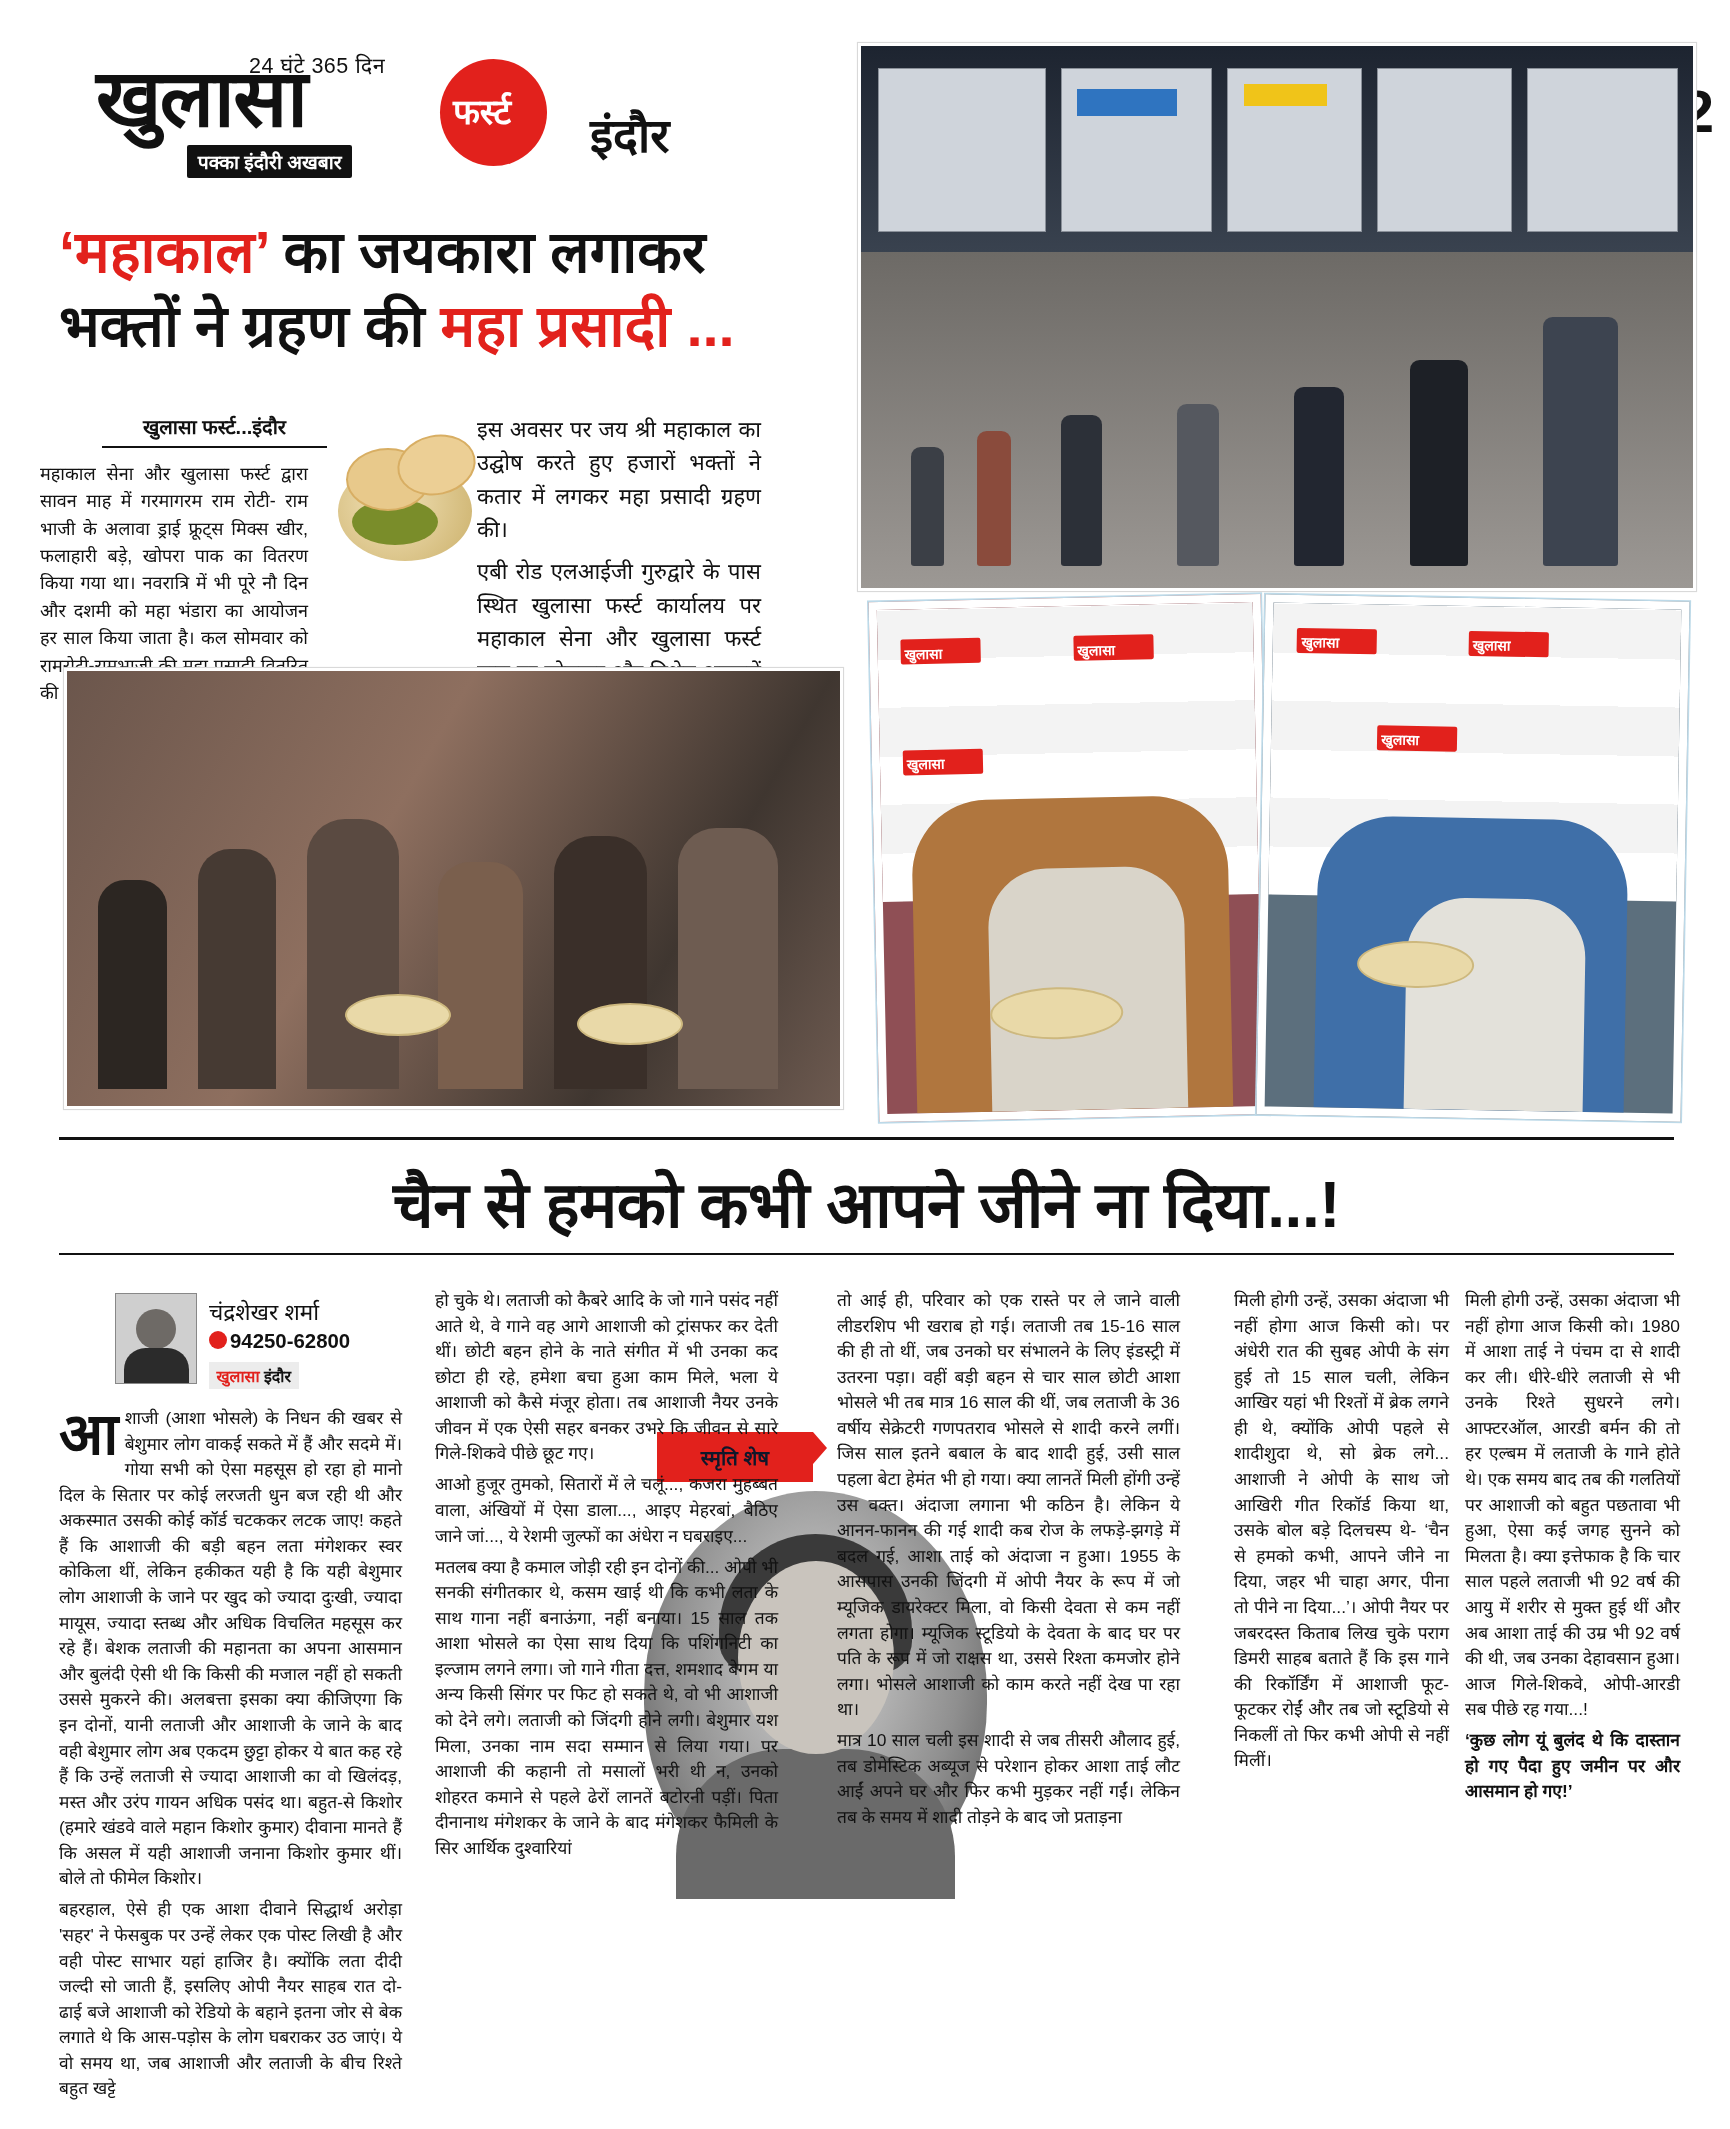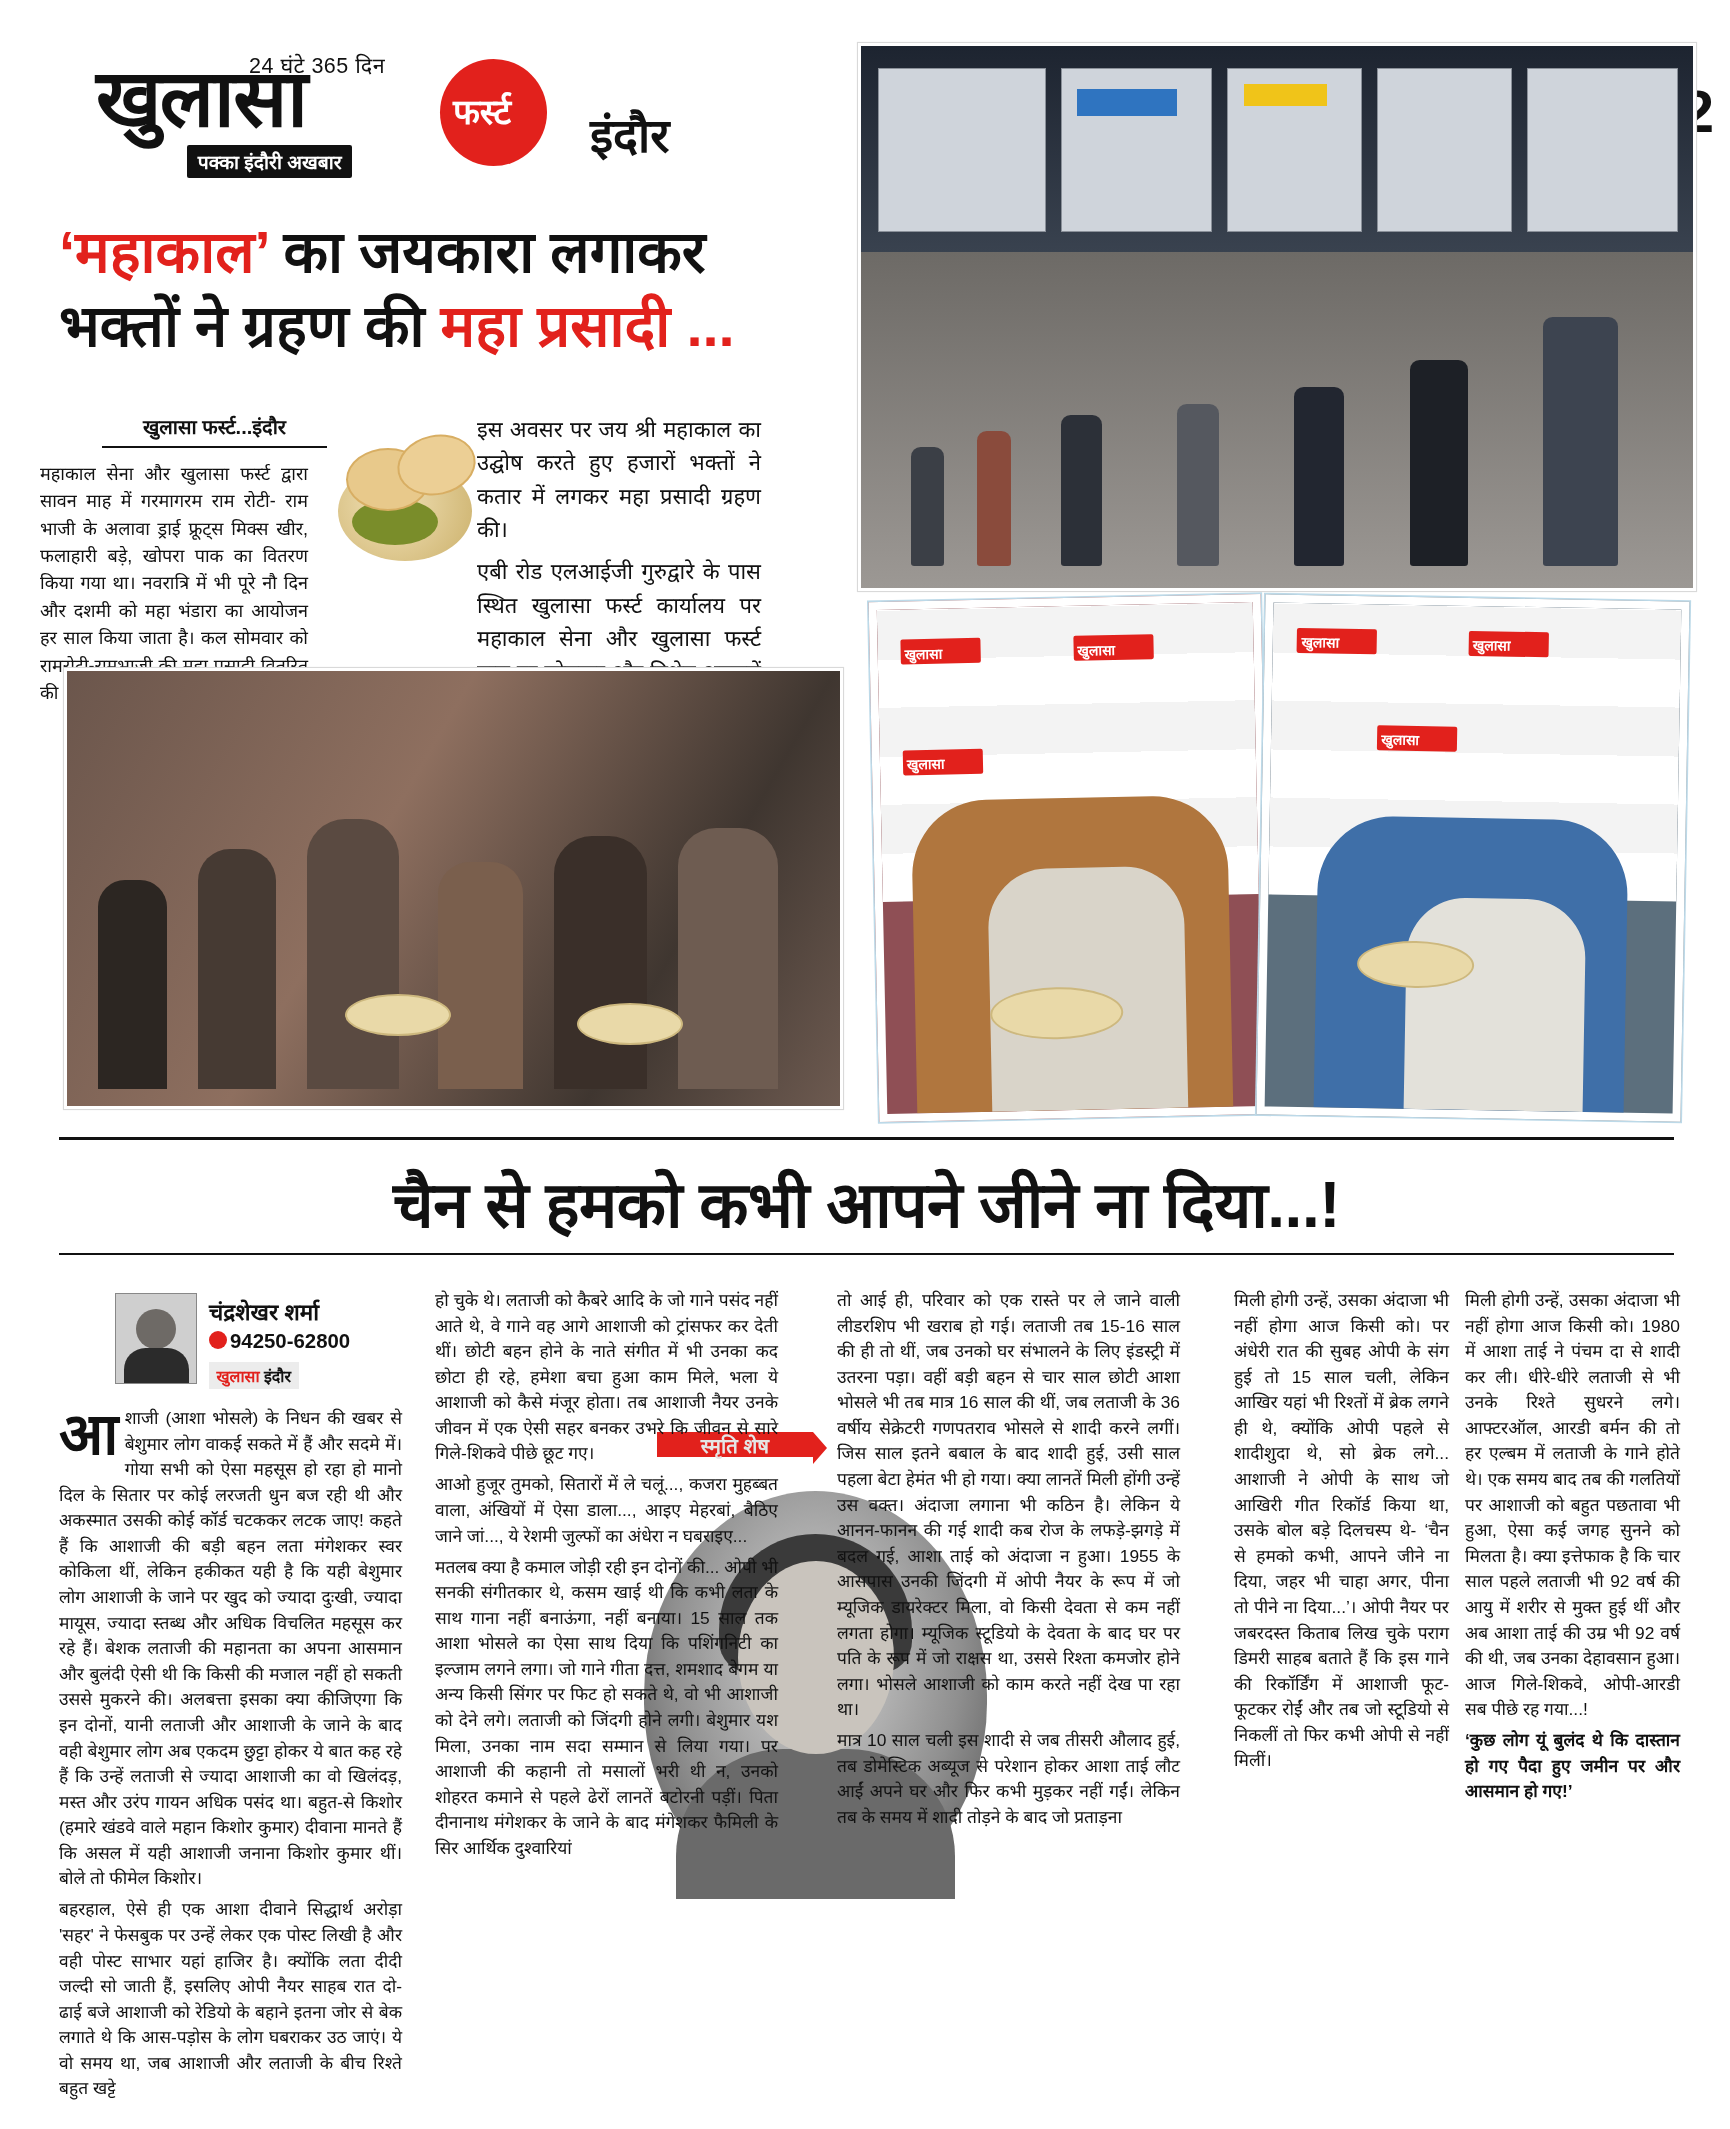--- a/index.html
+++ b/index.html
@@ -62,28 +62,28 @@
   
   .rule-top{position:absolute;left:59px;top:1137px;width:1615px;height:2.7px;background:#111;}
   .headline2{position:absolute;left:59px;top:1159px;width:1615px;text-align:center;font-size:64px;font-weight:bold;color:#111;letter-spacing:-0.5px;}
   .rule-bot{position:absolute;left:59px;top:1253px;width:1615px;height:2.1px;background:#111;}
 
   
   .author{position:absolute;left:115px;top:1288px;width:279px;}
   .au-photo{position:absolute;left:0;top:5.4px;width:80px;height:89px;background:#cfcfcf;border:1.6px solid #888;overflow:hidden;}
   .au-head{position:absolute;left:20.4px;top:15px;width:40px;height:40px;border-radius:50%;background:#6e6a66;}
   .au-body{position:absolute;left:7.5px;top:54px;width:65px;height:38px;border-radius:21.5px 21.5px 0 0;background:#2b2b2b;}
-  .au-name{position:absolute;left:94px;top:7.5px;font-size:22.5px;font-weight:bold;color:#111;}
+  .au-name{position:absolute;left:94px;top:7.5px;font-size:22.5px;font-weight:normal;color:#111;}
   .au-phone{position:absolute;left:115px;top:42px;font-size:20.4px;font-weight:bold;color:#111;}
   .au-dot{position:absolute;left:94px;top:43px;width:18px;height:18px;border-radius:50%;background:#e2211c;}
   .au-brand{position:absolute;left:94px;top:74px;font-size:16px;font-weight:bold;color:#111;background:#ececec;padding:2.7px 7.5px;}
   .au-brand .r{color:#e2211c;}
 
   
-  .smriti{position:absolute;left:657px;top:1432px;width:156px;height:25px;background:#e2211c;color:#e5e5e5;font-size:20.4px;font-weight:bold;display:flex;align-items:center;justify-content:center;}
+  .smriti{position:absolute;left:657px;top:1432px;width:156px;height:50px;background:#e2211c;color:#0f172a;font-size:20.4px;font-weight:bold;display:flex;align-items:center;justify-content:center;}
   .smriti:after{content:"";position:absolute;right:-14px;top:0;border-left:14px solid #e2211c;border-top:16.6px solid transparent;border-bottom:16.6px solid transparent;}
 
   
   .portrait{position:absolute;left:644px;top:1491px;width:343px;height:408px;}
   .portrait .oval{position:absolute;left:0;top:0;width:343px;height:408px;border-radius:50% 50% 48% 48%;background:radial-gradient(ellipse at 50% 40%,#d6d6d6,#8f8f8f 60%,#4e4e4e);}
   .portrait .face{position:absolute;left:94px;top:70px;width:156px;height:193px;border-radius:50%;background:#c9c4bd;}
   .portrait .hair{position:absolute;left:75px;top:43px;width:193px;height:139px;border-radius:97px 97px 32px 32px;background:#3a3a3a;}
   .portrait .torso{position:absolute;left:32px;bottom:0;width:279px;height:150px;border-radius:107px 107px 0 0;background:#6a6a6a;}
 
   

